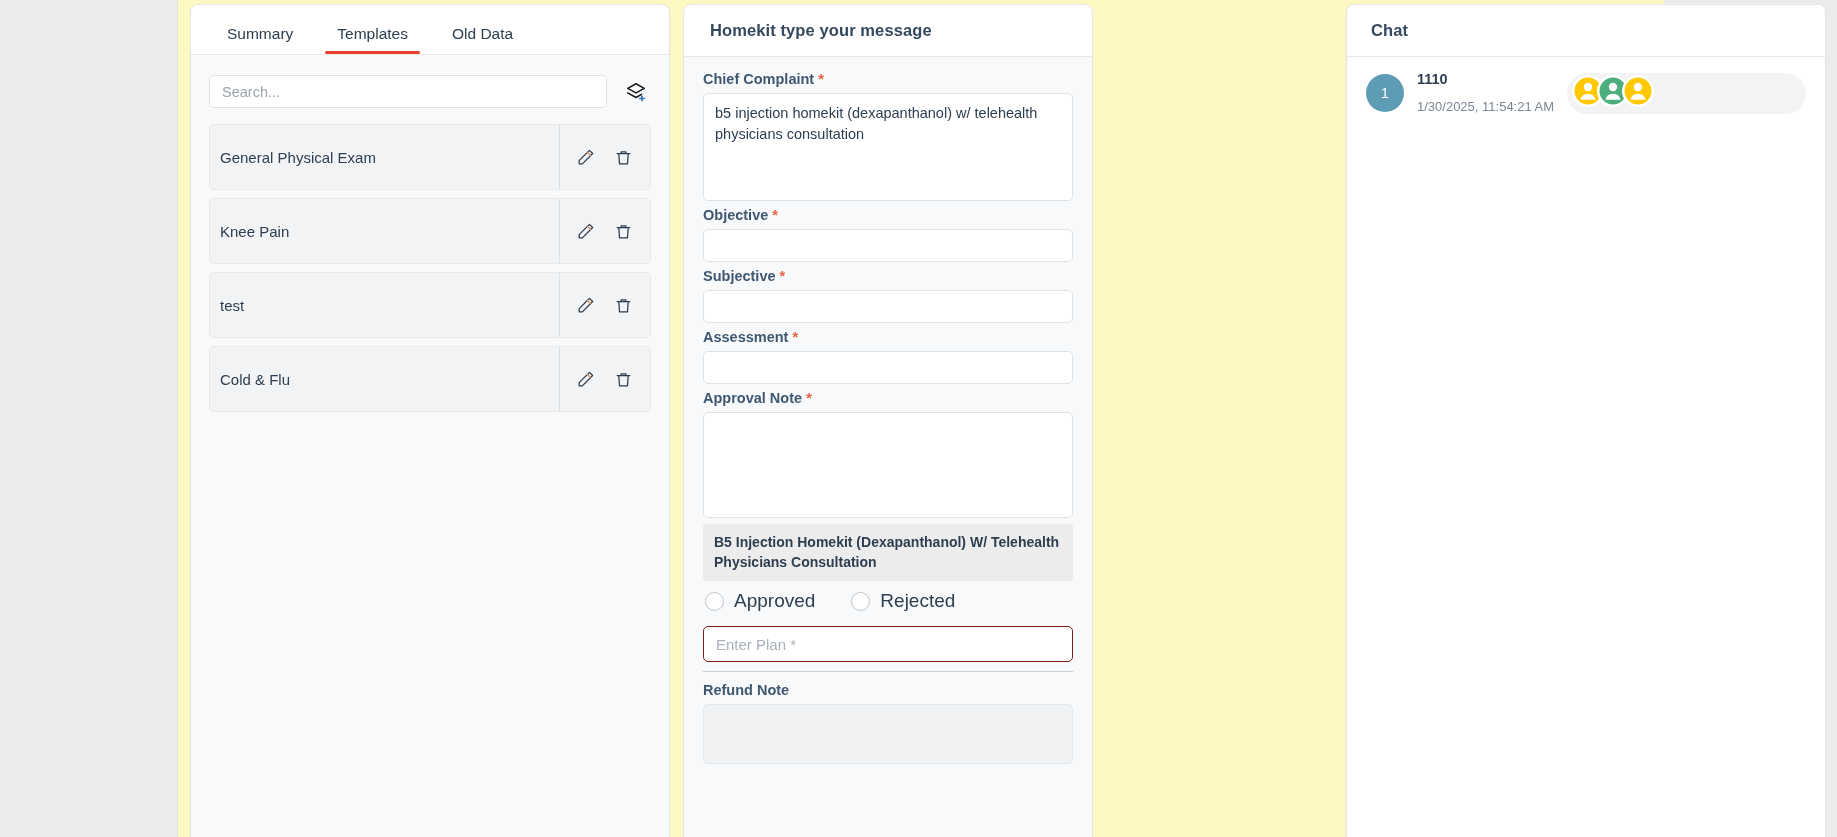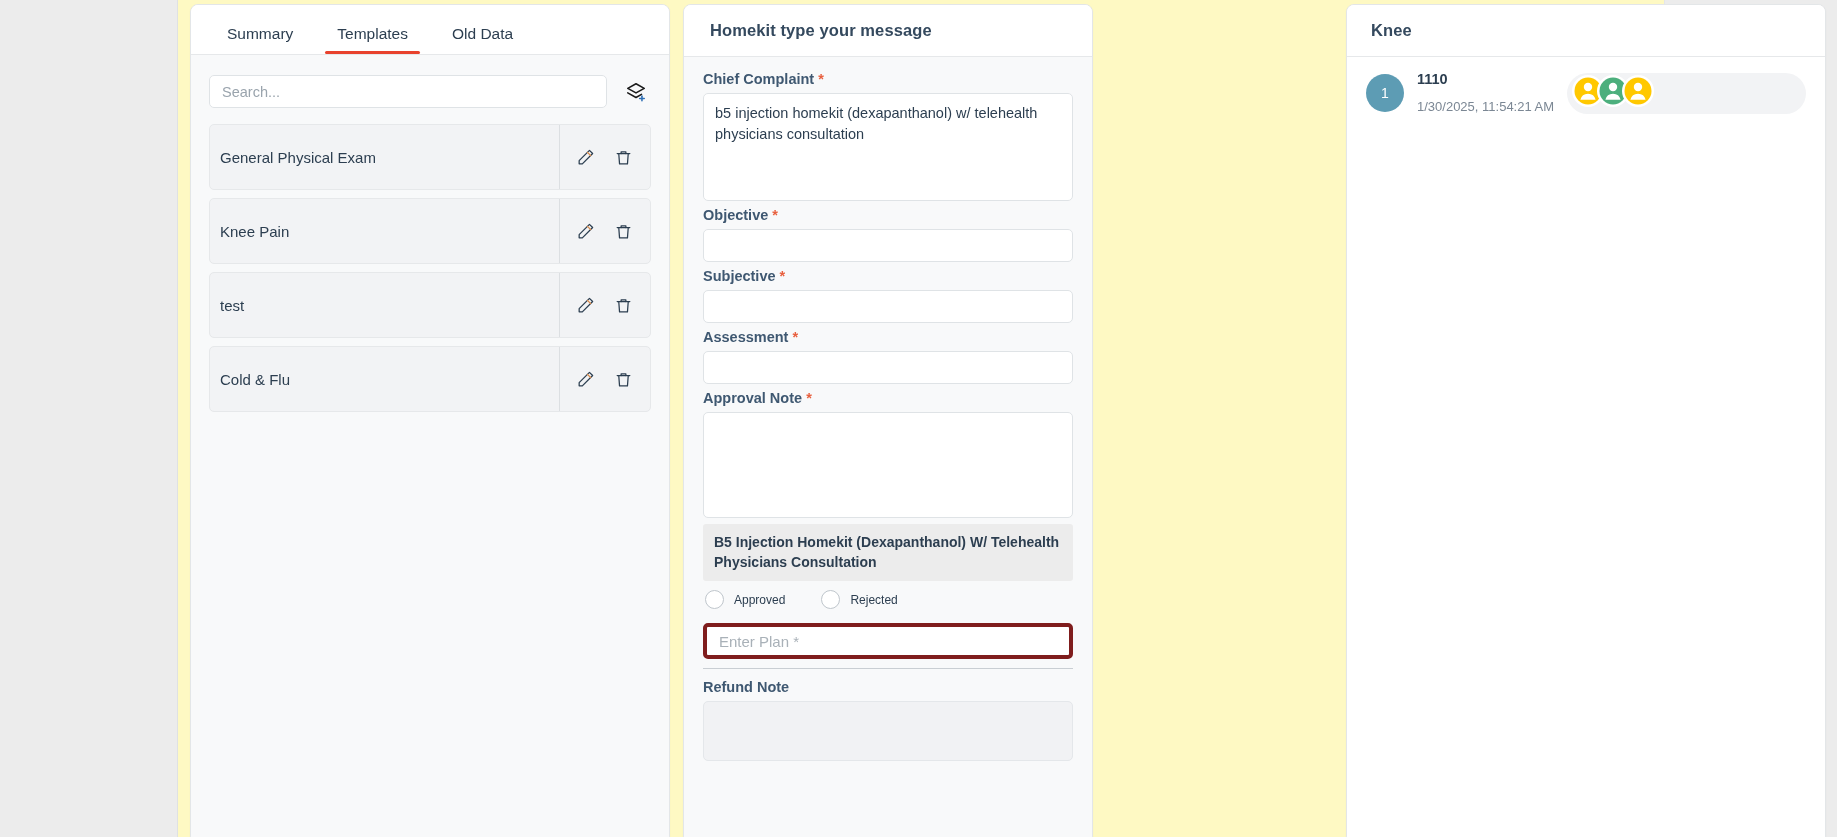--- a/index.html
+++ b/index.html
@@ -196,27 +196,27 @@
   }
 
   .radio-row { display: flex; align-items: center; gap: 36px; margin-bottom: 14px; padding-left: 2px; }
   .radio-opt { display: flex; align-items: center; gap: 10px; cursor: pointer; }
   .radio-dot {
     width: 19px; height: 19px;
     border: 1.5px solid #bfc6cc;
     border-radius: 50%;
     background: #fff;
   }
-  .radio-label { font-size: 12px; color: #2c3e50; }
+  .radio-label { font-size: 19px; color: #2c3e50; }
 
   .plan-wrap { border-bottom: 1px solid #c9ced3; padding-bottom: 9px; margin-bottom: 10px; }
   .plan-input {
     width: 100%;
     height: 36px;
-    border: 4px solid #7f1d1d;
+    border: 1px solid #7f1d1d;
     border-radius: 5px;
     background: #fff;
     padding: 0 12px;
     font-size: 15px;
     color: #2c3e50;
     font-family: inherit;
     outline: none;
   }
   .plan-input::placeholder { color: #a9b1b8; }
 
@@ -447,21 +447,21 @@
           <label class="field-label">Refund Note</label>
           <textarea class="refund-ta" style=""></textarea>
         </div>
 
       </div>
     </div>
 
     <div class="card" id="chat-card">
 
       <div class="card-head chat-head">
-        <span class="card-title">Knee</span>
+        <span class="card-title">Chat</span>
       </div>
 
       <div class="chat-body">
 
         <div class="chat-item">
 
           <div class="chat-avatar">1</div>
 
           <div class="chat-meta">
             <div class="chat-id">1110</div>

